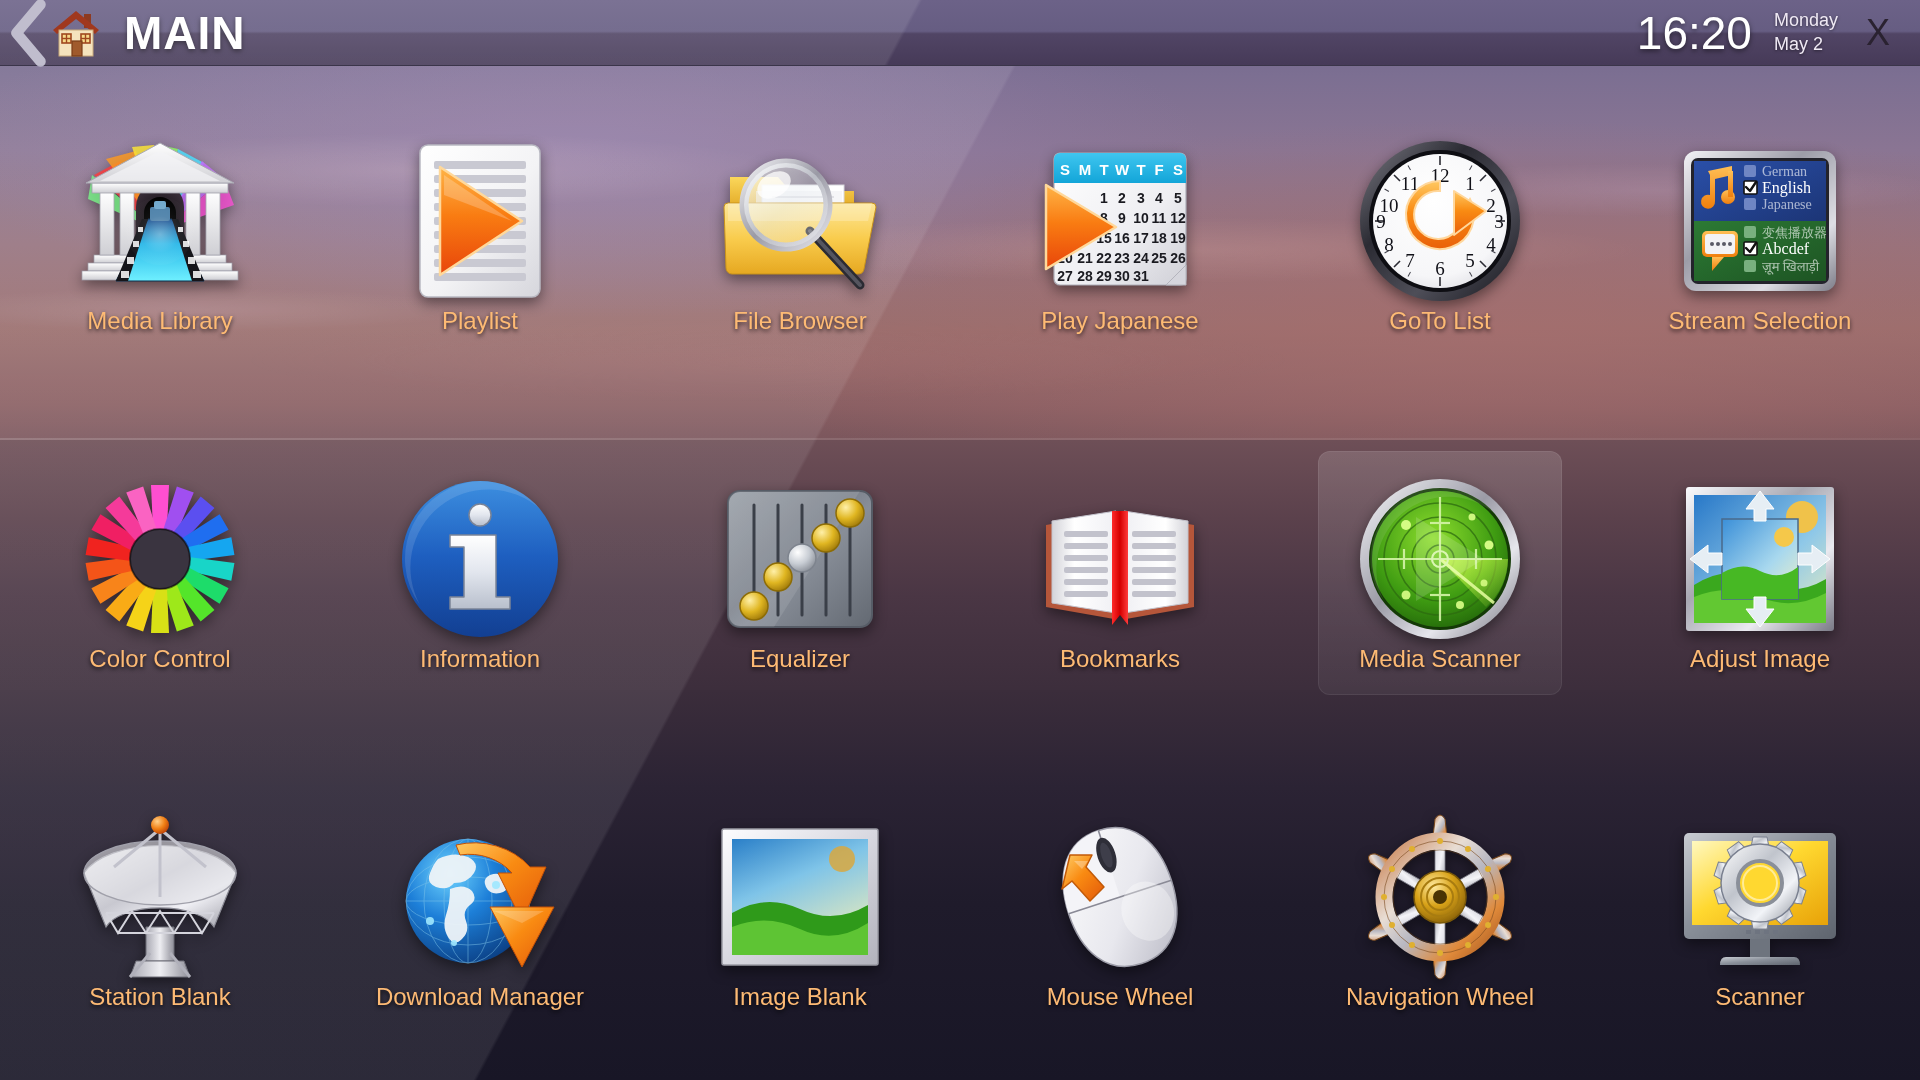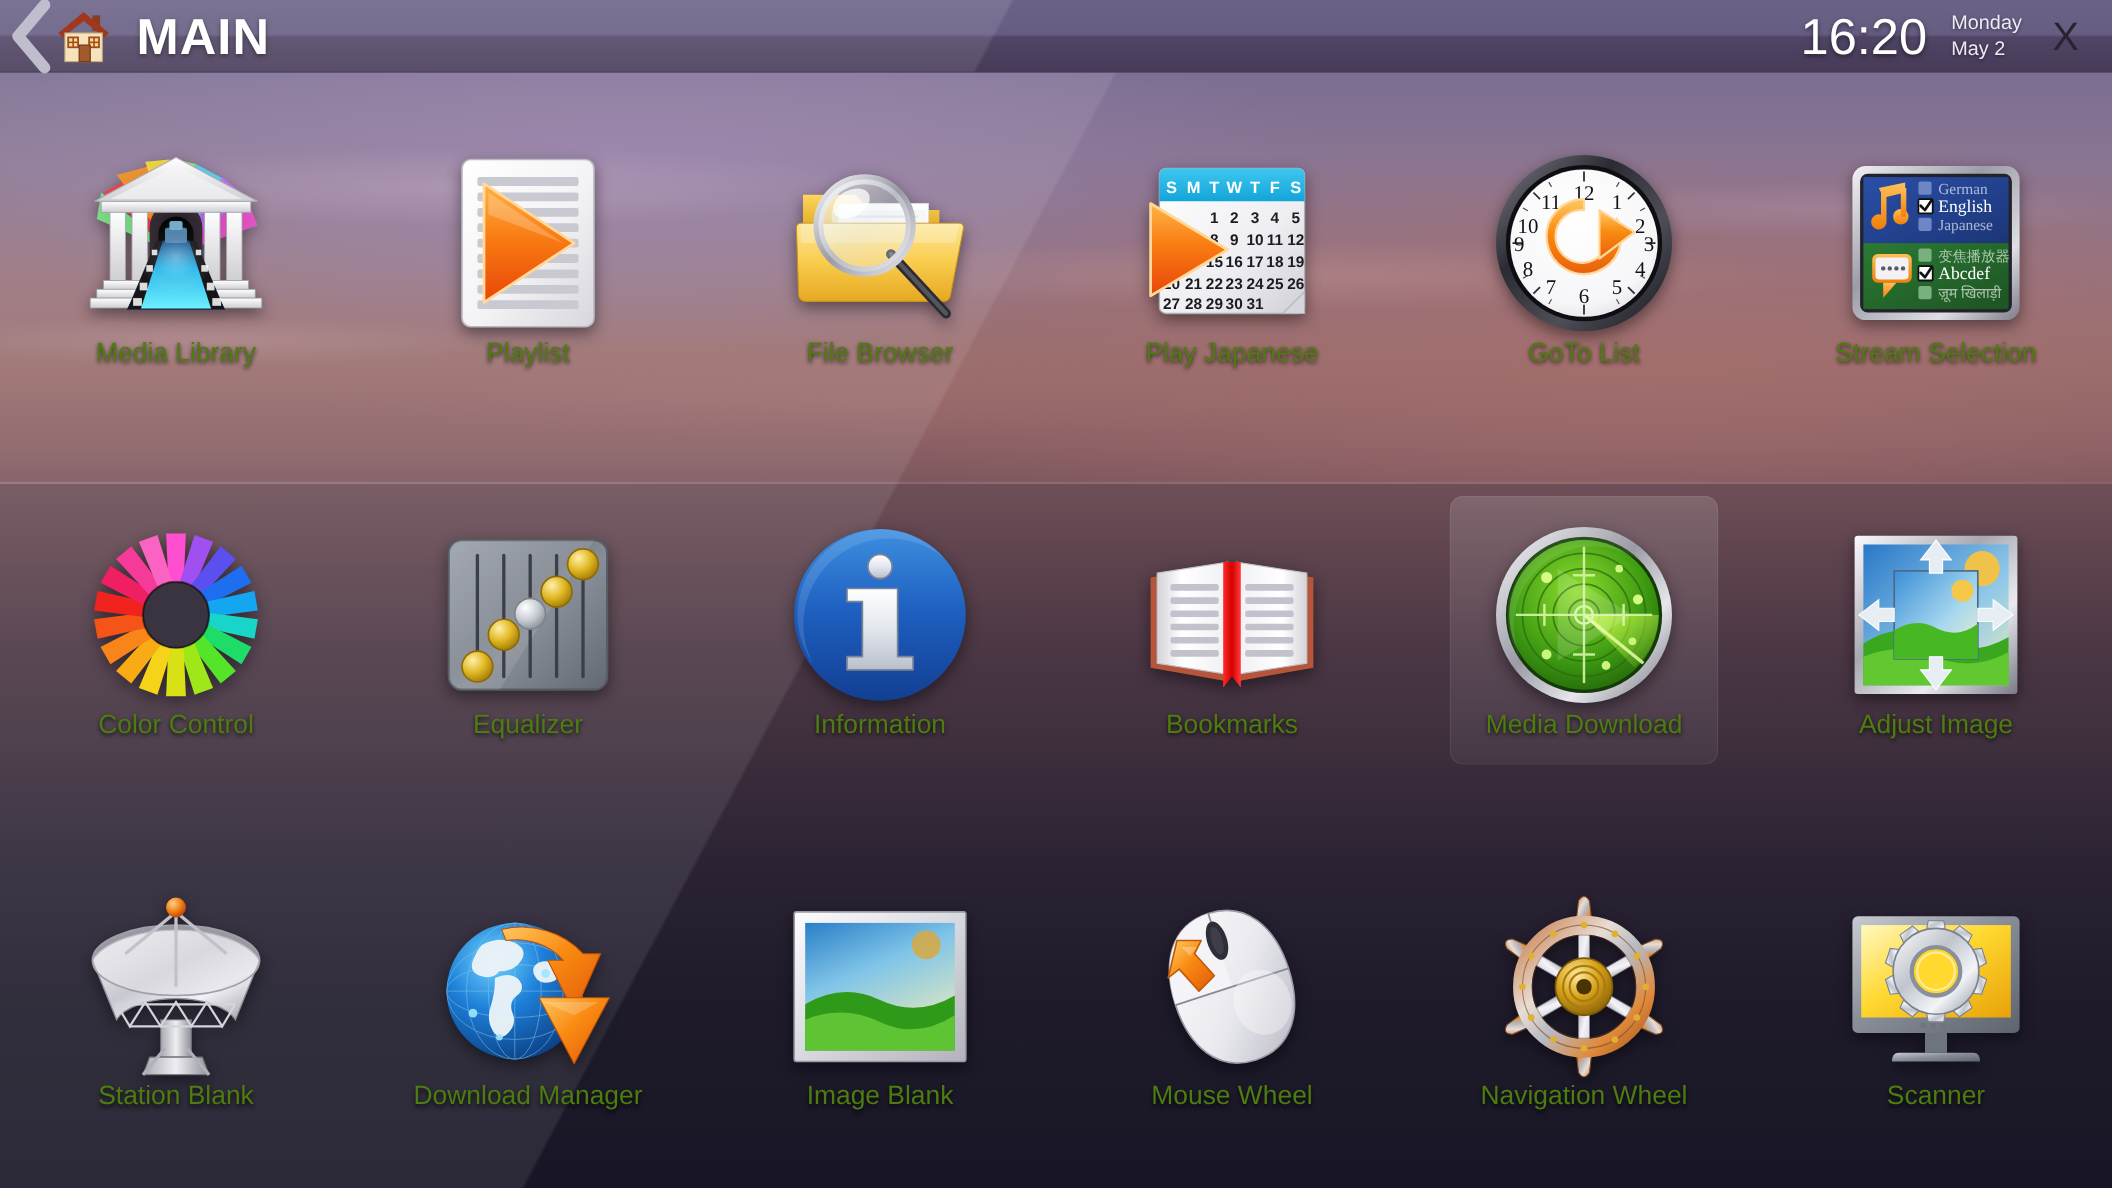--- a/index.html
+++ b/index.html
@@ -85,21 +85,21 @@
   .cell .hit{
     position:absolute; left:50%; top:50%; transform:translate(-50%,-50%);
     width:244px; height:244px; border-radius:12px;
   }
   .cell.selected .hit{
     background:linear-gradient(180deg, rgba(255,255,255,.14), rgba(255,255,255,.05));
     box-shadow:inset 0 0 0 1px rgba(255,255,255,.07);
   }
   .ico{ width:172px; height:172px; position:relative; z-index:2; filter:drop-shadow(0 5px 7px rgba(0,0,0,.45)); }
   .lbl{
-    font-size:24px; color:#4d7c0f; z-index:2;
+    font-size:24px; color:#fdba74; z-index:2;
     text-shadow:0 2px 4px rgba(0,0,0,.75); white-space:nowrap;
   }
 
   
   svg{ display:block; width:100%; height:100%; overflow:visible; }
 </style>
 </head>
 <body>
 
 <div id="bg">
@@ -554,20 +554,45 @@
       </svg>
     </div>
     <div class="lbl">Color Control</div>
   </div>
 
   <div class="cell">
     <div class="hit"></div>
     <div class="ico">
       <svg viewBox="0 0 172 172">
         <defs>
+          <linearGradient id="inf-b" x1="0" y1="0" x2="0" y2="1">
+            <stop offset="0" stop-color="#3d8fe0"></stop>
+              <stop offset=".48" stop-color="#1e5fc0"></stop>
+              <stop offset="1" stop-color="#123f92"></stop>
+          </linearGradient>
+          <linearGradient id="inf-i" x1="0" y1="0" x2="0" y2="1">
+            <stop offset="0" stop-color="#ffffff"></stop>
+              <stop offset=".5" stop-color="#e2e6ee"></stop>
+              <stop offset="1" stop-color="#b8bfcc"></stop>
+          </linearGradient>
+        </defs>
+        <circle cx="86" cy="86" r="78" fill="url(#inf-b)"></circle>
+        <path d="M86 8 a78 78 0 0 1 60 28 A78 78 0 0 0 26 132 A78 78 0 0 1 86 8 Z" fill="#ffffff" opacity=".12"></path>
+        <circle cx="86" cy="42" r="11" fill="url(#inf-i)" stroke="#7b8496" stroke-width="1.5"></circle>
+        <path d="M68 62 h34 v62 h14 v12 H56 v-12 h14 V74 H56 V62 Z" fill="url(#inf-i)" stroke="#7b8496" stroke-width="1.5" stroke-linejoin="round"></path>
+      </svg>
+    </div>
+    <div class="lbl">Information</div>
+  </div>
+
+  <div class="cell">
+    <div class="hit"></div>
+    <div class="ico">
+      <svg viewBox="0 0 172 172">
+        <defs>
           <linearGradient id="eq-pan" x1="0" y1="0" x2="1" y2="1">
             <stop offset="0" stop-color="#9aa0a8"></stop>
               <stop offset=".45" stop-color="#7e848e"></stop>
               <stop offset=".55" stop-color="#888e98"></stop>
               <stop offset="1" stop-color="#636972"></stop>
           </linearGradient>
           <radialGradient id="eq-g" cx="35%" cy="30%" r="75%">
             <stop offset="0" stop-color="#fff0a8"></stop>
               <stop offset=".55" stop-color="#e0b621"></stop>
               <stop offset="1" stop-color="#a07a0a"></stop>
@@ -588,45 +613,20 @@
           <line x1="136" y1="32" x2="136" y2="142"></line>
         </g>
         <circle cx="40" cy="133" r="14" fill="url(#eq-g)" stroke="#8d6c06" stroke-width="1.5"></circle>
         <circle cx="64" cy="104" r="14" fill="url(#eq-g)" stroke="#8d6c06" stroke-width="1.5"></circle>
         <circle cx="88" cy="85" r="14" fill="url(#eq-s)" stroke="#7e848e" stroke-width="1.5"></circle>
         <circle cx="112" cy="65" r="14" fill="url(#eq-g)" stroke="#8d6c06" stroke-width="1.5"></circle>
         <circle cx="136" cy="40" r="14" fill="url(#eq-g)" stroke="#8d6c06" stroke-width="1.5"></circle>
       </svg>
     </div>
     <div class="lbl">Equalizer</div>
-  </div>
-
-  <div class="cell">
-    <div class="hit"></div>
-    <div class="ico">
-      <svg viewBox="0 0 172 172">
-        <defs>
-          <linearGradient id="inf-b" x1="0" y1="0" x2="0" y2="1">
-            <stop offset="0" stop-color="#3d8fe0"></stop>
-              <stop offset=".48" stop-color="#1e5fc0"></stop>
-              <stop offset="1" stop-color="#123f92"></stop>
-          </linearGradient>
-          <linearGradient id="inf-i" x1="0" y1="0" x2="0" y2="1">
-            <stop offset="0" stop-color="#ffffff"></stop>
-              <stop offset=".5" stop-color="#e2e6ee"></stop>
-              <stop offset="1" stop-color="#b8bfcc"></stop>
-          </linearGradient>
-        </defs>
-        <circle cx="86" cy="86" r="78" fill="url(#inf-b)"></circle>
-        <path d="M86 8 a78 78 0 0 1 60 28 A78 78 0 0 0 26 132 A78 78 0 0 1 86 8 Z" fill="#ffffff" opacity=".12"></path>
-        <circle cx="86" cy="42" r="11" fill="url(#inf-i)" stroke="#7b8496" stroke-width="1.5"></circle>
-        <path d="M68 62 h34 v62 h14 v12 H56 v-12 h14 V74 H56 V62 Z" fill="url(#inf-i)" stroke="#7b8496" stroke-width="1.5" stroke-linejoin="round"></path>
-      </svg>
-    </div>
-    <div class="lbl">Information</div>
   </div>
 
   <div class="cell">
     <div class="hit"></div>
     <div class="ico">
       <svg viewBox="0 0 172 172">
         <defs>
           <linearGradient id="bk-pg" x1="0" y1="0" x2="1" y2="0">
             <stop offset="0" stop-color="#d3d3d9"></stop>
               <stop offset=".35" stop-color="#ffffff"></stop>
@@ -717,21 +717,21 @@
           <circle cx="135" cy="72" r="4.5" opacity=".95"></circle>
           <circle cx="52" cy="122" r="4.5" opacity=".9"></circle>
           <circle cx="106" cy="132" r="4" opacity=".9"></circle>
           <circle cx="130" cy="110" r="3.5" opacity=".85"></circle>
         </g>
 
         <path d="M62 44 L130 86 L62 128 Z" fill="#ffffff" opacity=".14"></path>
         <path d="M86 14 a72 72 0 0 1 54 26 A72 72 0 0 0 30 128 A72 72 0 0 1 86 14 Z" fill="#ffffff" opacity=".10"></path>
       </svg>
     </div>
-    <div class="lbl">Media Download</div>
+    <div class="lbl">Media Scanner</div>
   </div>
 
   <div class="cell">
     <div class="hit"></div>
     <div class="ico">
       <svg viewBox="0 0 172 172">
         <defs>
           <linearGradient id="ai-fr" x1="0" y1="0" x2="1" y2="1">
             <stop offset="0" stop-color="#fafafd"></stop>
               <stop offset=".4" stop-color="#a8a8b2"></stop>

